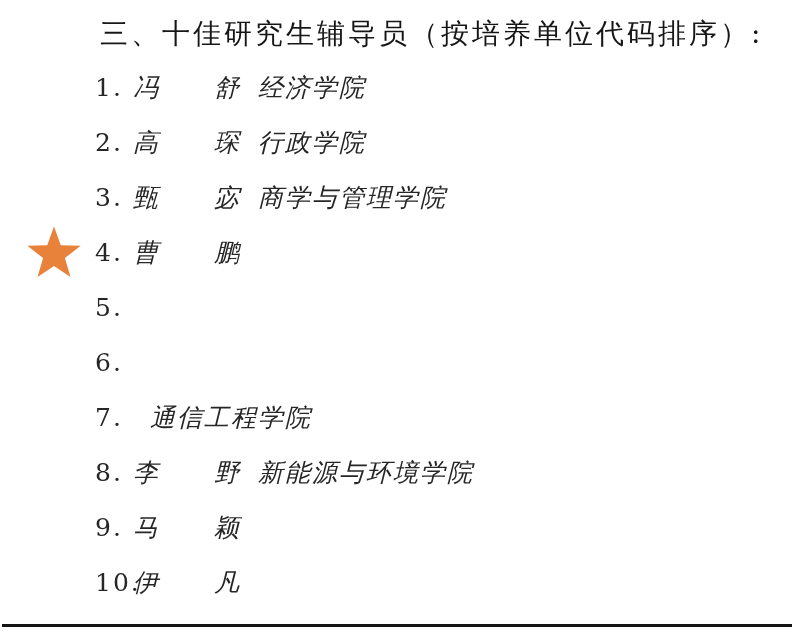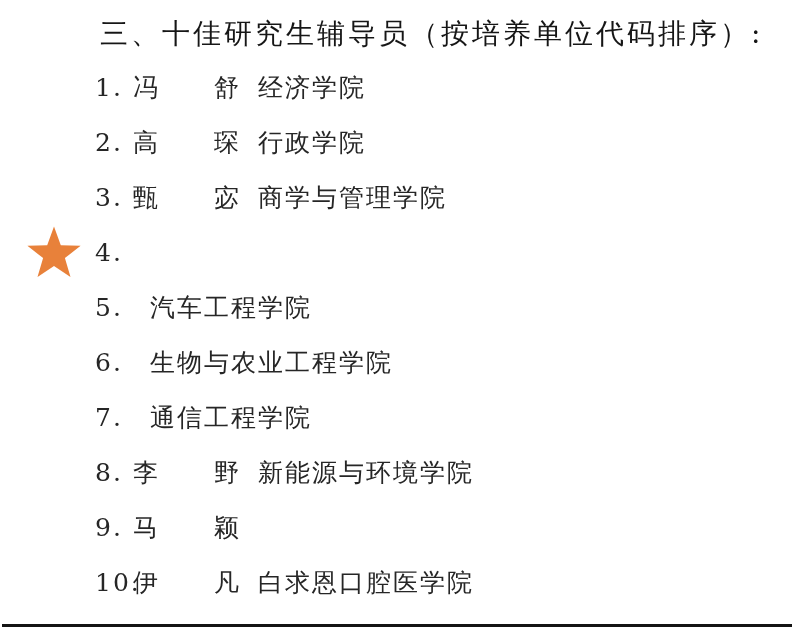--- a/index.html
+++ b/index.html
@@ -32,22 +32,22 @@
     display: flex;
     align-items: center;
     padding-left: 95px;
     position: relative;
     font-size: 25px;
     letter-spacing: 2px;
     color: #262626;
     white-space: nowrap;
   }
   .num { flex: none; width: 38px; font-family: "DejaVu Serif", "Liberation Serif", serif; }
-  .name { flex: none; }
-  .unit { margin-left: 17px; }
+  .name { flex: none; font-style: italic; }
+  .unit { margin-left: 17px; font-style: italic; }
   .star {
     display: none;
     position: absolute;
     left: 26px; top: 1px;
     width: 56px; height: 52px;
   }
   .row.starred .star { display: block; }
   .rule {
     position: absolute;
     left: 2px; top: 624px;
@@ -84,32 +84,31 @@
       <span class="unit">商学与管理学院</span>
     </li>
 
     <li class="row starred">
       <span class="star">
         <svg viewBox="0 0 56 51" width="56" height="52" aria-hidden="true">
           <polygon points="28,0 34.8,18.7 54.6,19.3 38.9,31.6 44.5,50.6 28,39.5 11.5,50.6 17.1,31.6 1.4,19.3 21.2,18.7" fill="#E8813A"></polygon>
         </svg>
       </span>
       <span class="num">4.</span>
+      <span class="name">曹　　鹏</span>
     </li>
 
     <li class="row">
 
       <span class="num">5.</span>
-      <span class="unit">汽车工程学院</span>
     </li>
 
     <li class="row">
 
       <span class="num">6.</span>
-      <span class="unit">生物与农业工程学院</span>
     </li>
 
     <li class="row">
 
       <span class="num">7.</span>
       <span class="unit">通信工程学院</span>
     </li>
 
     <li class="row">
 
@@ -121,19 +120,18 @@
     <li class="row">
 
       <span class="num">9.</span>
       <span class="name">马　　颖</span>
     </li>
 
     <li class="row">
 
       <span class="num">10.</span>
       <span class="name">伊　　凡</span>
-      <span class="unit">白求恩口腔医学院</span>
     </li>
   </ol>
 
   <div class="rule" style="background: rgb(20, 20, 20);"></div>
 
 </div>
 
 </body></html>

